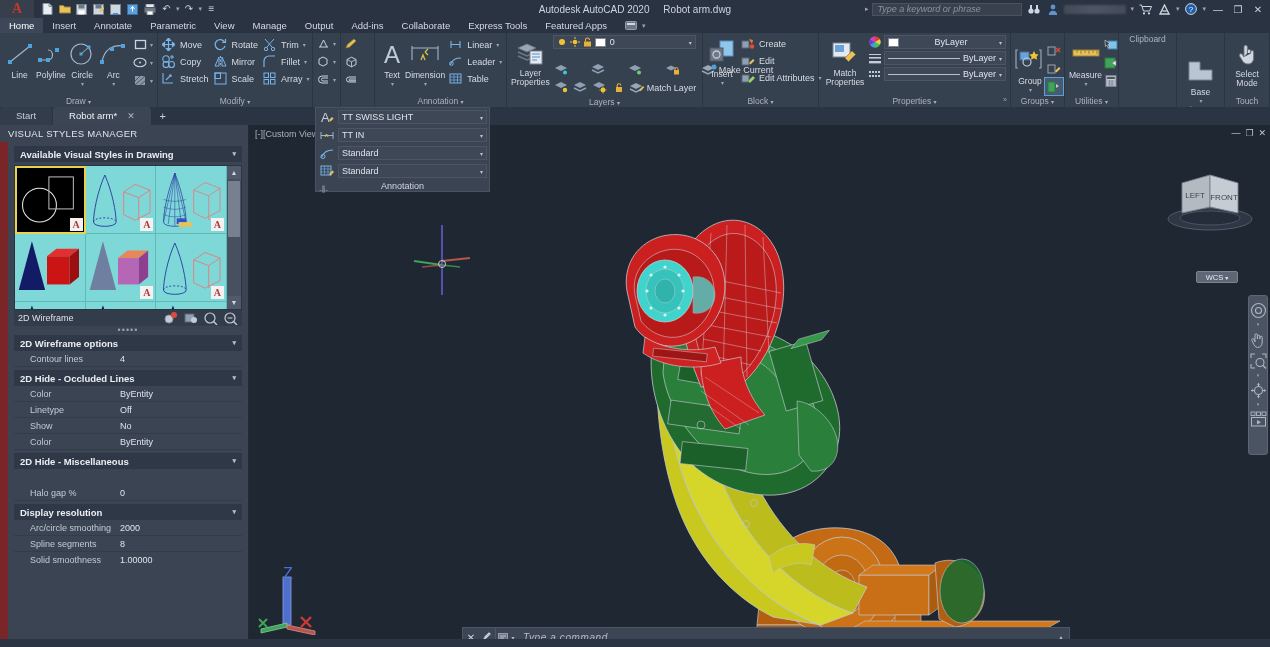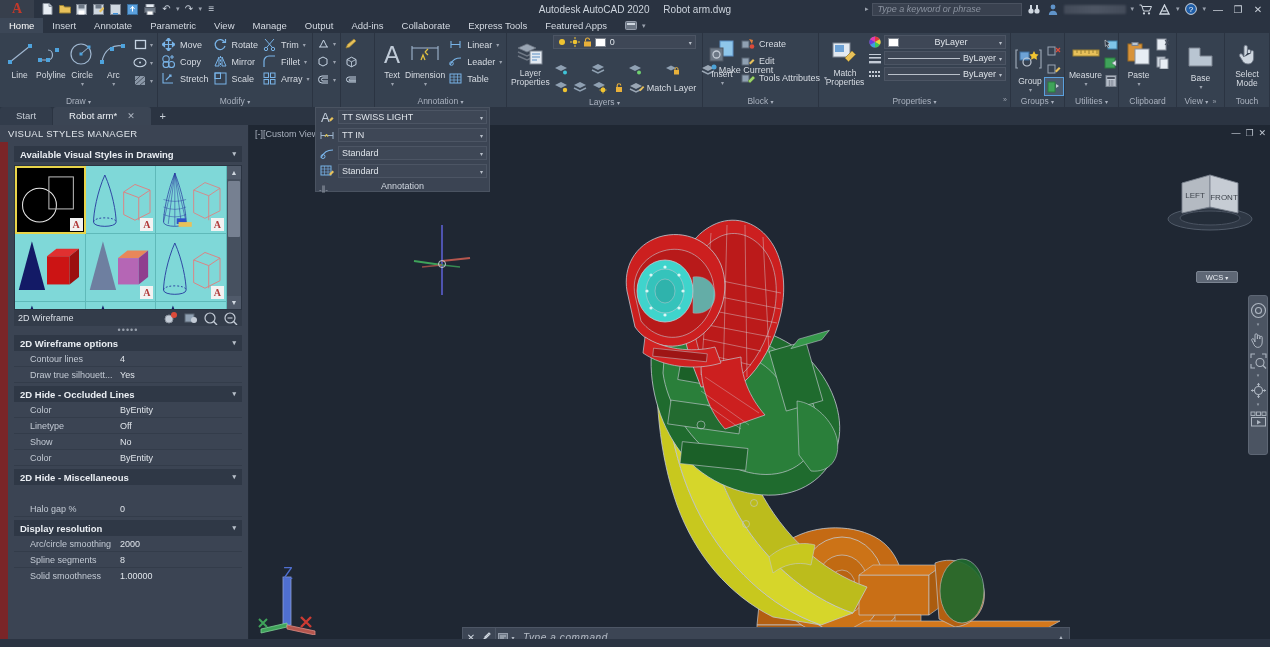--- a/index.html
+++ b/index.html
@@ -803,21 +803,21 @@
             </span>
             <span>Edit</span>
           </div>
           <div class="rowbtn">
             <span class="gl">
               <svg width="14" height="12" viewBox="0 0 14 12">
                   <rect x="1" y="3" width="7" height="7" fill="#8fa0b2" stroke="#5b6674"></rect>
                   <path d="M7 9l5-5 2 2-5 5z" fill="#9bd26b" stroke="#5f8a3d" stroke-width=".7"></path>
                 </svg>
             </span>
-            <span>Tools Attributes</span>
+            <span>Edit Attributes</span>
             <span class="cdrop">▾</span>
           </div>
         </div>
       </div>
       <div class="panel-title">
         <span>Block</span>
         <span class="car">▾</span>
       </div>
     </div>
 
@@ -970,54 +970,27 @@
           </span>
         </div>
       </div>
       <div class="panel-title">
         <span>Utilities</span>
         <span class="car">▾</span>
       </div>
     </div>
 
     <div class="panel" style="width:58px">
-      <div class="panel-body" style="padding-top:3px;">
-        <div class="bigbtn" style="width:34px">
-          <span class="gl">
-            <svg width="26" height="24" viewBox="0 0 26 24">
-                <rect x="2" y="2" width="14" height="17" fill="#d8933a" stroke="#9a6b22"></rect>
-                <rect x="6" y="0.5" width="6" height="3" fill="#b9c5d2" stroke="#7b838f"></rect>
-                <rect x="9" y="7" width="14" height="15" fill="#e7edf4" stroke="#8a929d"></rect>
-              </svg>
-          </span>
-          <span>Paste</span>
-          <span class="cdrop">▾</span>
-        </div>
-        <div class="smallcol">
-          <span class="sbtn">
-            <svg width="14" height="13" viewBox="0 0 14 13">
-                <rect x="1" y="1" width="9" height="11" fill="#e7edf4" stroke="#8a929d"></rect>
-                <path d="M9 2l4 5M13 2L9 7" stroke="#4a5260" stroke-width="1.1"></path>
-              </svg>
-          </span>
-          <span class="sbtn">
-            <svg width="14" height="13" viewBox="0 0 14 13">
-                <rect x="1" y="1" width="8" height="10" fill="#cfd7e0" stroke="#8a929d"></rect>
-                <rect x="4" y="3" width="8" height="10" fill="#e7edf4" stroke="#8a929d"></rect>
-              </svg>
-          </span>
-        </div>
-      </div>
       <div class="panel-title">
         <span>Clipboard</span>
       </div>
     </div>
 
     <div class="panel" style="width:48px">
-      <div class="panel-body" style="padding-top:6px;justify-content:center;">
+      <div class="panel-body" style="padding-top:20px;justify-content:center;">
         <div class="bigbtn" style="width:34px">
           <span class="gl">
             <svg width="28" height="22" viewBox="0 0 28 22">
                 <path d="M2 2h11v8h12v10H2z" fill="#b9c5d2" stroke="#7b838f"></path>
               </svg>
           </span>
           <span>Base</span>
           <span class="cdrop">▾</span>
         </div>
       </div>
@@ -1362,24 +1335,20 @@
 
       <div class="proplist">
 
         <div class="sec-head" style="margin:0 0 0 0;">
           <span>2D Wireframe options</span>
           <span class="car">▾</span>
         </div>
         <div class="prow">
           <span class="pk">Contour lines</span>
           <span class="pv">4</span>
-        </div>
-        <div class="prow">
-          <span class="pk">Draw true silhouett...</span>
-          <span class="pv">Yes</span>
         </div>
 
         <div class="sec-head" style="margin:3px 0 0 0;">
           <span>2D Hide - Occluded Lines</span>
           <span class="car">▾</span>
         </div>
         <div class="prow">
           <span class="pk">Color</span>
           <span class="pv">ByEntity</span>
         </div>

